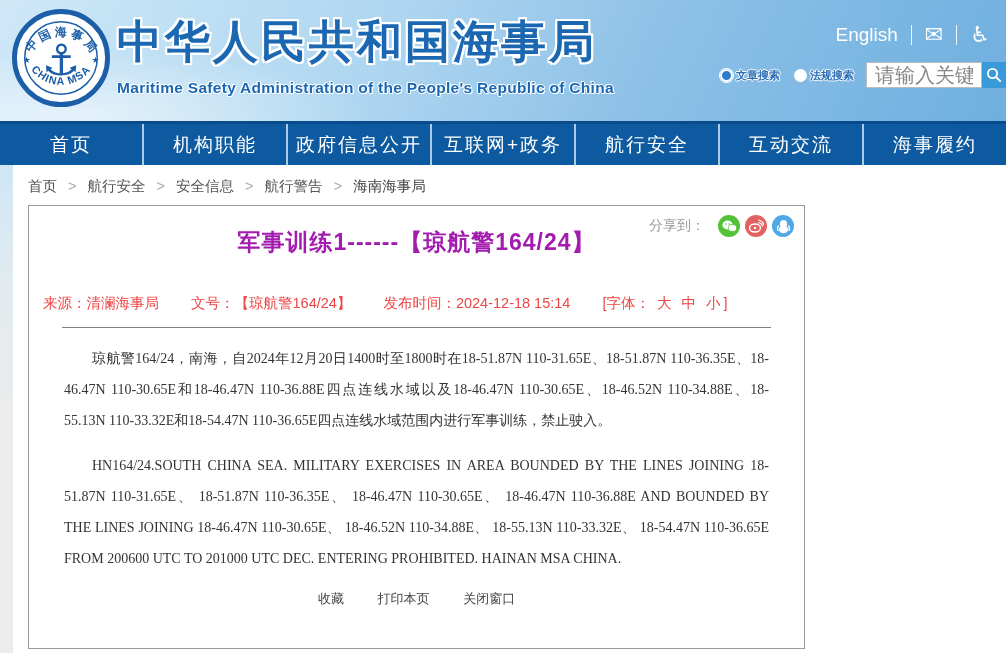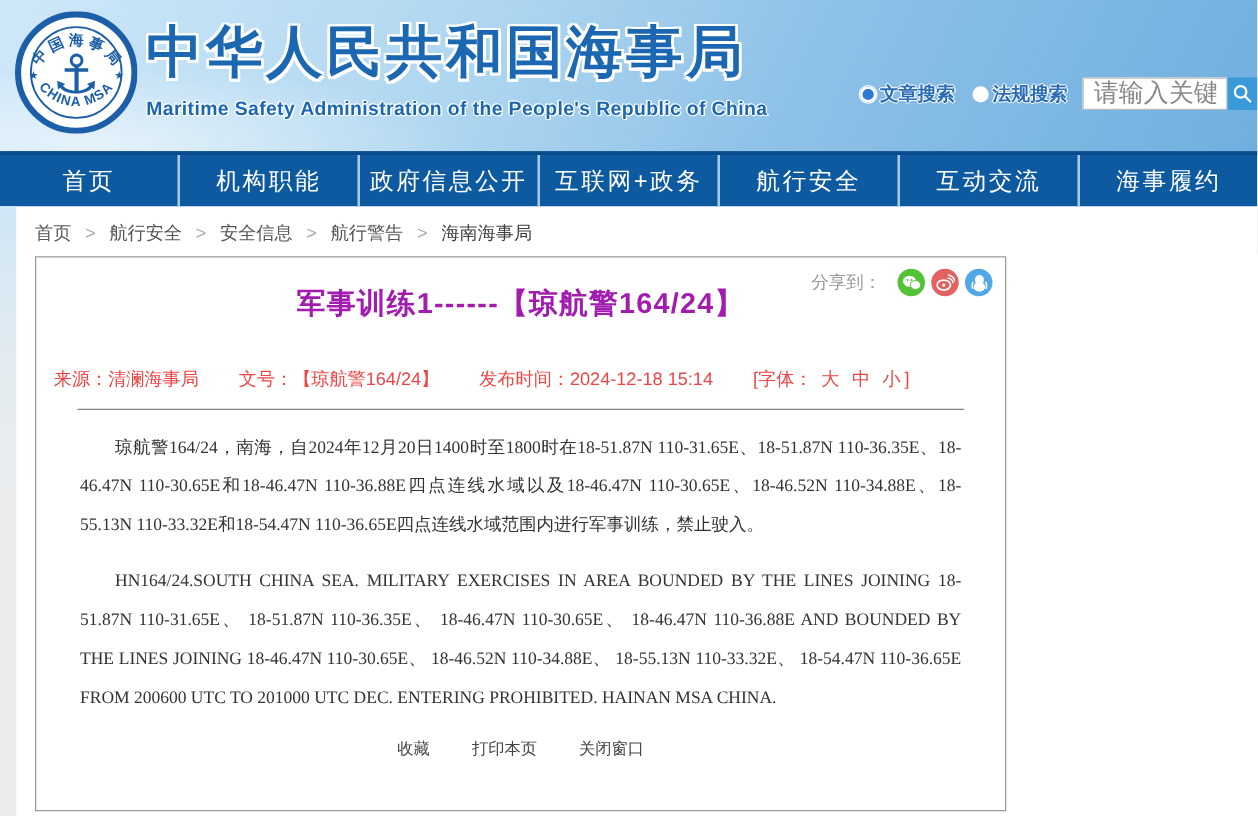--- a/index.html
+++ b/index.html
@@ -31,21 +31,21 @@
   .util .u-item { cursor:pointer; }
   .util .u-sep { width:1px; height:20px; background:#fff; margin:0 13px; opacity:.9; }
   .util .glyph { font-size:22px; line-height:20px; }
 
   .search-row { position:absolute; top:62px; right:0; display:flex; align-items:center; height:26px; }
   .radio-group { display:flex; align-items:center; margin-right:12px; }
   .radio-opt { display:flex; align-items:center; margin-left:14px; cursor:pointer; }
   .radio-dot { width:13px; height:13px; border-radius:50%; background:#fff; margin-right:3px; flex:none; }
   .radio-dot.checked { background:#2b7bd0; box-shadow:0 0 0 2px #fff inset, 0 0 0 1px #fff; }
   .radio-label {
-    font-size:15px; font-weight:bold; color:#2a6db5;
+    font-size:11px; font-weight:bold; color:#2a6db5;
     text-shadow:-1px 0 0 #fff,1px 0 0 #fff,0 -1px 0 #fff,0 1px 0 #fff;
   }
   .search-input {
     width:116px; height:26px; border:1px solid #bbb; background:#fff; font-size:20px;
     padding:0 8px; color:#333; outline:none; font-family:inherit;
   }
   .search-input::placeholder { color:#888; }
   .search-btn {
     width:24px; height:26px; background:var(--search_btn_blue,#3a9ad9); border:none; cursor:pointer;
     display:flex; align-items:center; justify-content:center;
@@ -127,20 +127,27 @@
         <text x="81" y="55" font-size="9" fill="#1c5fa8">★</text>
         <text x="50" y="67" text-anchor="middle" font-size="44" fill="#1c5fa8">⚓</text>
       </svg>
     </div>
 
     <div class="brand">
       <div class="brand-title">中华人民共和国海事局</div>
       <div class="brand-sub">Maritime Safety Administration of the People's Republic of China</div>
     </div>
 
+    <div class="util">
+      <span class="u-item">English</span>
+      <span class="u-sep"></span>
+      <span class="u-item glyph">✉</span>
+      <span class="u-sep"></span>
+      <span class="u-item glyph">♿</span>
+    </div>
 
     <div class="search-row">
       <div class="radio-group">
         <span class="radio-opt">
           <span class="radio-dot checked"></span>
           <span class="radio-label">文章搜索</span>
         </span>
         <span class="radio-opt">
           <span class="radio-dot"></span>
           <span class="radio-label">法规搜索</span>

